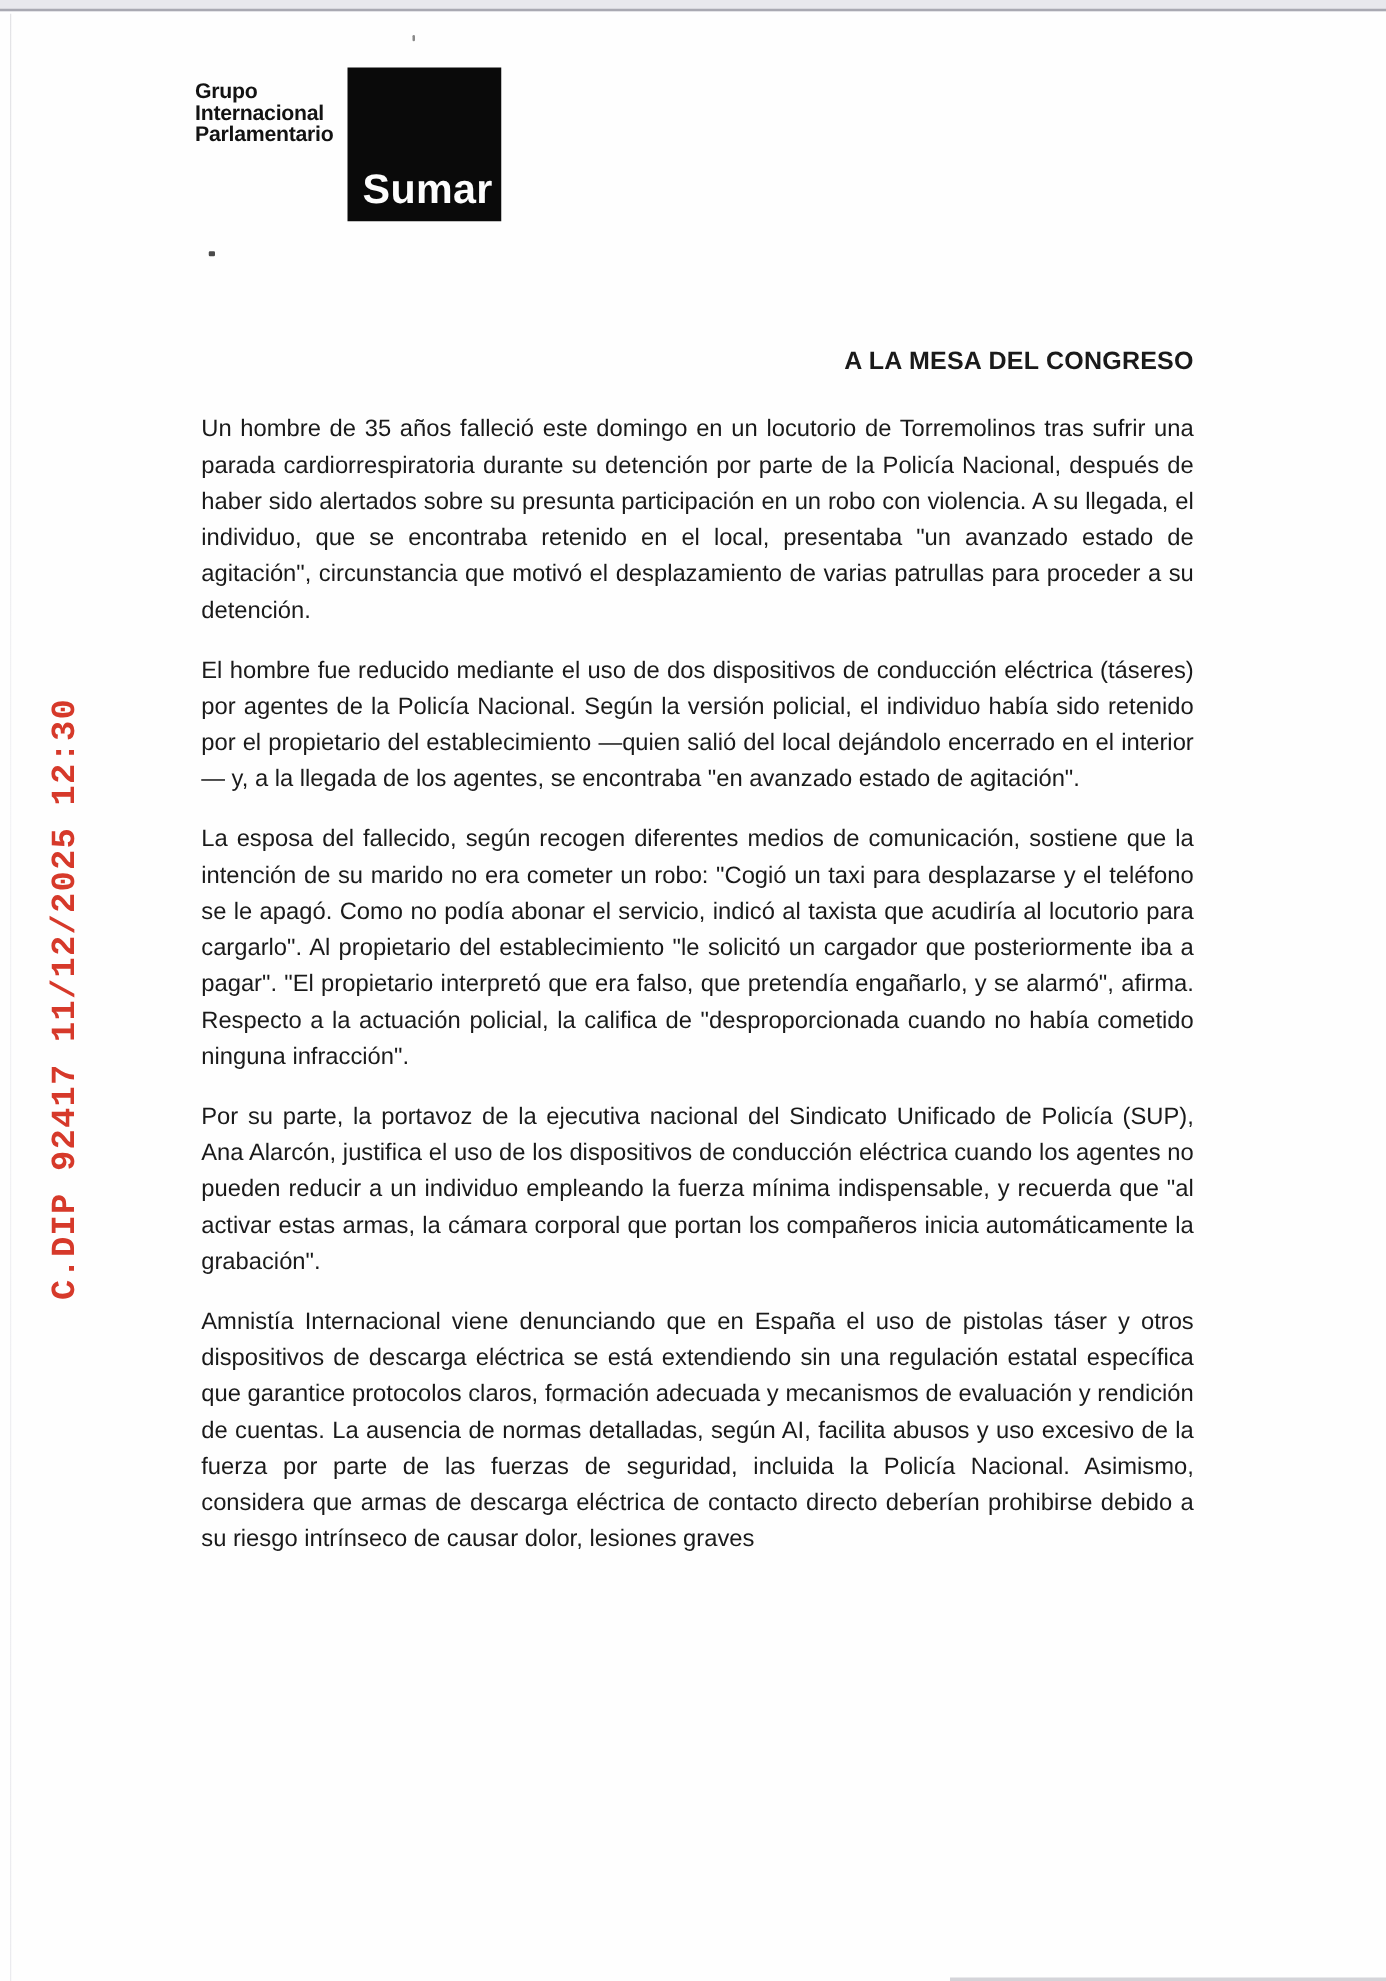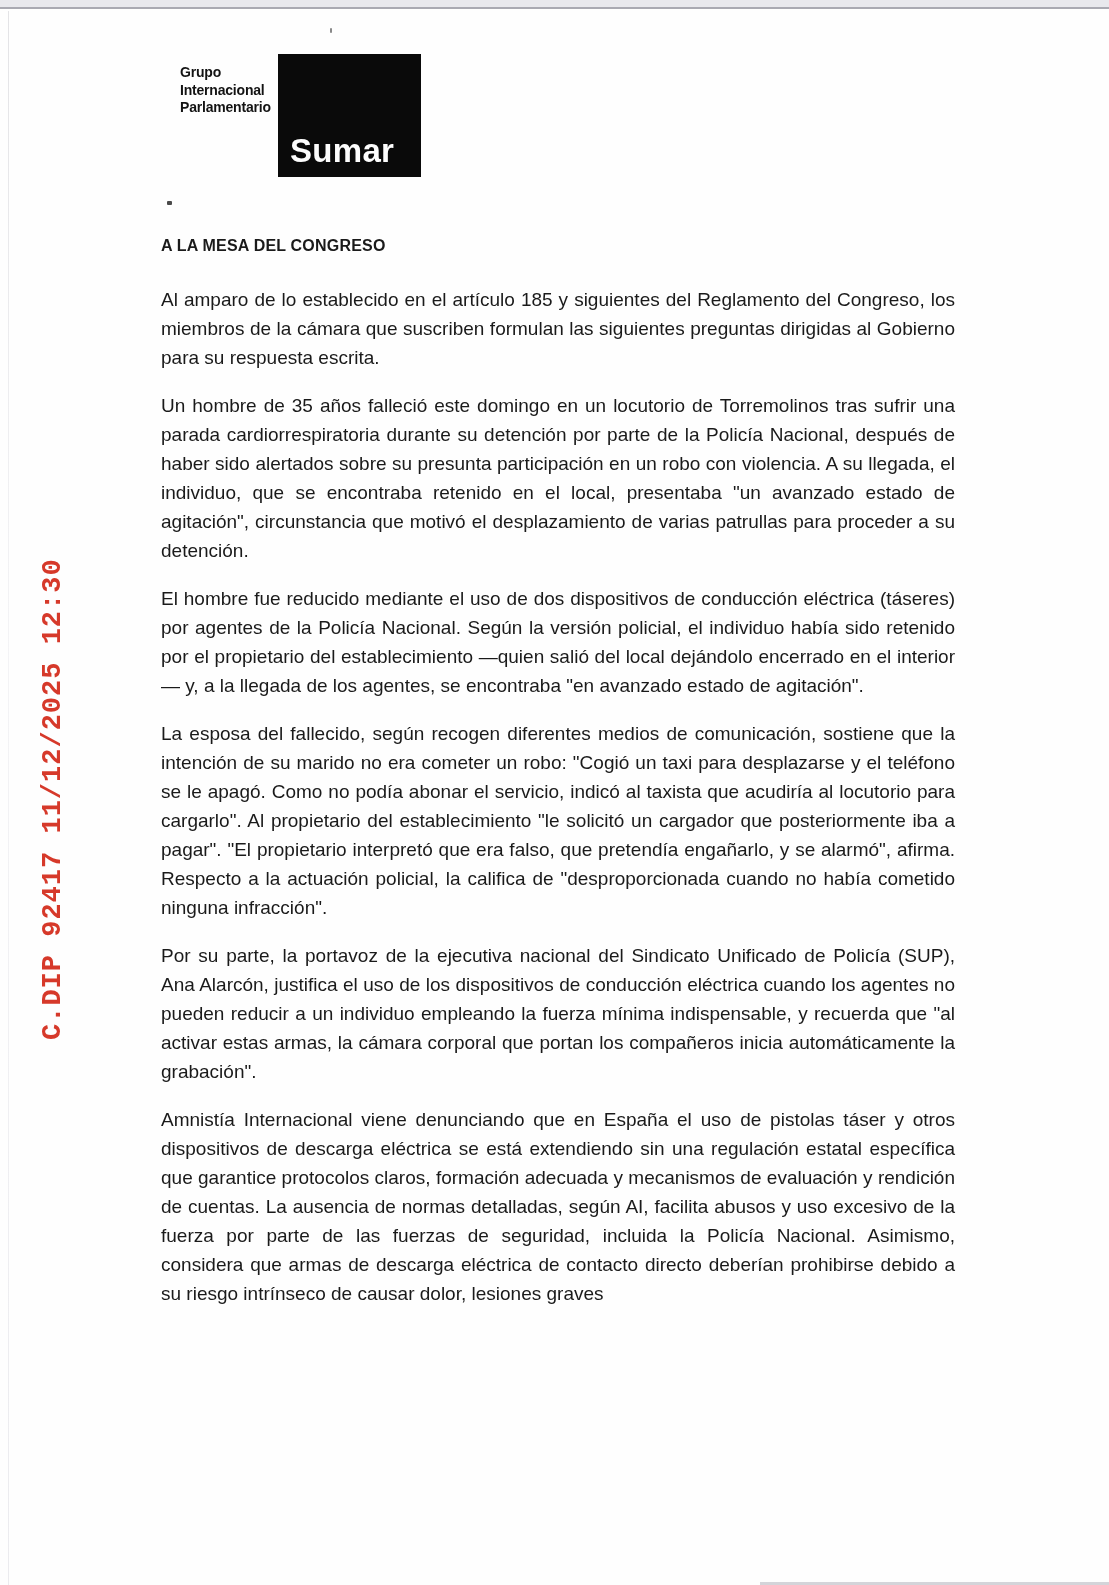--- a/index.html
+++ b/index.html
@@ -40,42 +40,42 @@
   .stamp {
     position: absolute; left: 38px; top: 1040px;
     transform: rotate(-90deg); transform-origin: left top;
     font-family: "Liberation Mono", monospace;
     font-weight: bold; font-size: 27px; letter-spacing: 1px;
     color: #d6392a; white-space: nowrap;
   }
 
   
   .logo-group {
-    position: absolute; left: 180px; top: 64px;
-    font-weight: bold; font-size: 14px; line-height: 17.5px;
+    position: absolute; left: 156px; top: 64px;
+    font-weight: bold; font-size: 17px; line-height: 17.5px;
     letter-spacing: -0.2px; color: #131313;
   }
   .sumar-box {
     position: absolute; left: 278px; top: 54px;
-    width: 143px; height: 123px; background: #0a0a0a;
+    width: 123px; height: 123px; background: #0a0a0a;
   }
   .sumar-wordmark {
     position: absolute; left: 12px; bottom: 7px;
     color: #fdfdfd; font-weight: bold; font-size: 33px;
     letter-spacing: 0.3px;
   }
 
   
   .content {
     position: absolute; left: 161px; top: 231px; width: 794px;
     font-size: 19px; line-height: 29px; color: #1a1a1a;
   }
   .doc-title {
-    text-align: left; font-weight: bold; font-size: 16px;
-    letter-spacing: 0.2px; margin-bottom: 25px;
+    text-align: right; font-weight: bold; font-size: 20px;
+    letter-spacing: 0.2px; margin-bottom: 25px; margin-top: 44px;
   }
   .content p {
     text-align: justify;
     margin-bottom: 19px;
     hyphens: none;
   }
 </style>
 </head>
 <body>
 
@@ -95,21 +95,20 @@
     <div>Internacional</div>
     <div>Parlamentario</div>
   </div>
 
   <div class="sumar-box">
     <span class="sumar-wordmark">Sumar</span>
   </div>
 
   <div class="content">
     <div class="doc-title">A LA MESA DEL CONGRESO</div>
-    <p>Al amparo de lo establecido en el artículo 185 y siguientes del Reglamento del Congreso, los miembros de la cámara que suscriben formulan las siguientes preguntas dirigidas al Gobierno para su respuesta escrita.</p>
     <p>Un hombre de 35 años falleció este domingo en un locutorio de Torremolinos tras sufrir una parada cardiorrespiratoria durante su detención por parte de la Policía Nacional, después de haber sido alertados sobre su presunta participación en un robo con violencia. A su llegada, el individuo, que se encontraba retenido en el local, presentaba "un avanzado estado de agitación", circunstancia que motivó el desplazamiento de varias patrullas para proceder a su detención.</p>
     <p>El hombre fue reducido mediante el uso de dos dispositivos de conducción eléctrica (táseres) por agentes de la Policía Nacional. Según la versión policial, el individuo había sido retenido por el propietario del establecimiento —quien salió del local dejándolo encerrado en el interior— y, a la llegada de los agentes, se encontraba "en avanzado estado de agitación".</p>
     <p>La esposa del fallecido, según recogen diferentes medios de comunicación, sostiene que la intención de su marido no era cometer un robo: "Cogió un taxi para desplazarse y el teléfono se le apagó. Como no podía abonar el servicio, indicó al taxista que acudiría al locutorio para cargarlo". Al propietario del establecimiento "le solicitó un cargador que posteriormente iba a pagar". "El propietario interpretó que era falso, que pretendía engañarlo, y se alarmó", afirma. Respecto a la actuación policial, la califica de "desproporcionada cuando no había cometido ninguna infracción".</p>
     <p>Por su parte, la portavoz de la ejecutiva nacional del Sindicato Unificado de Policía (SUP), Ana Alarcón, justifica el uso de los dispositivos de conducción eléctrica cuando los agentes no pueden reducir a un individuo empleando la fuerza mínima indispensable, y recuerda que "al activar estas armas, la cámara corporal que portan los compañeros inicia automáticamente la grabación".</p>
     <p>Amnistía Internacional viene denunciando que en España el uso de pistolas táser y otros dispositivos de descarga eléctrica se está extendiendo sin una regulación estatal específica que garantice protocolos claros, formación adecuada y mecanismos de evaluación y rendición de cuentas. La ausencia de normas detalladas, según AI, facilita abusos y uso excesivo de la fuerza por parte de las fuerzas de seguridad, incluida la Policía Nacional. Asimismo, considera que armas de descarga eléctrica de contacto directo deberían prohibirse debido a su riesgo intrínseco de causar dolor, lesiones graves</p>
   </div>
 
 </div>
 
 </body></html>

